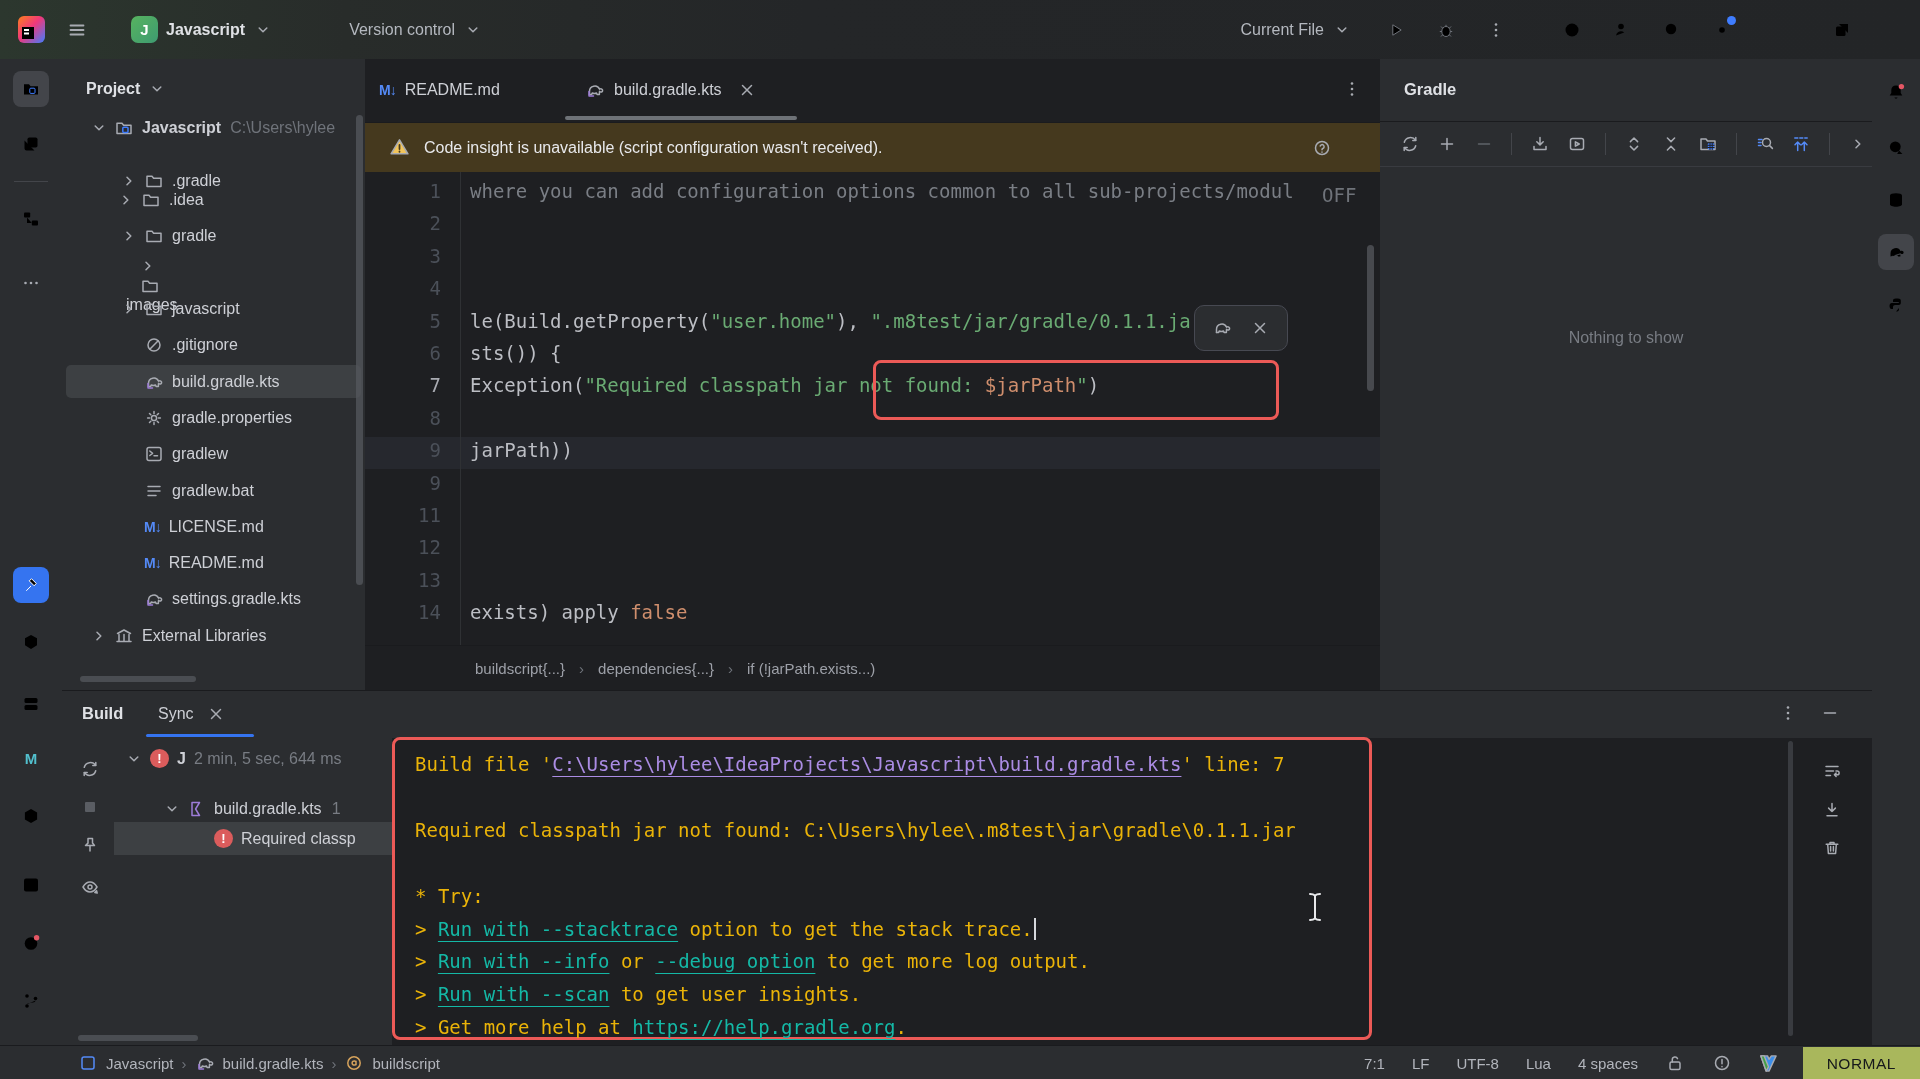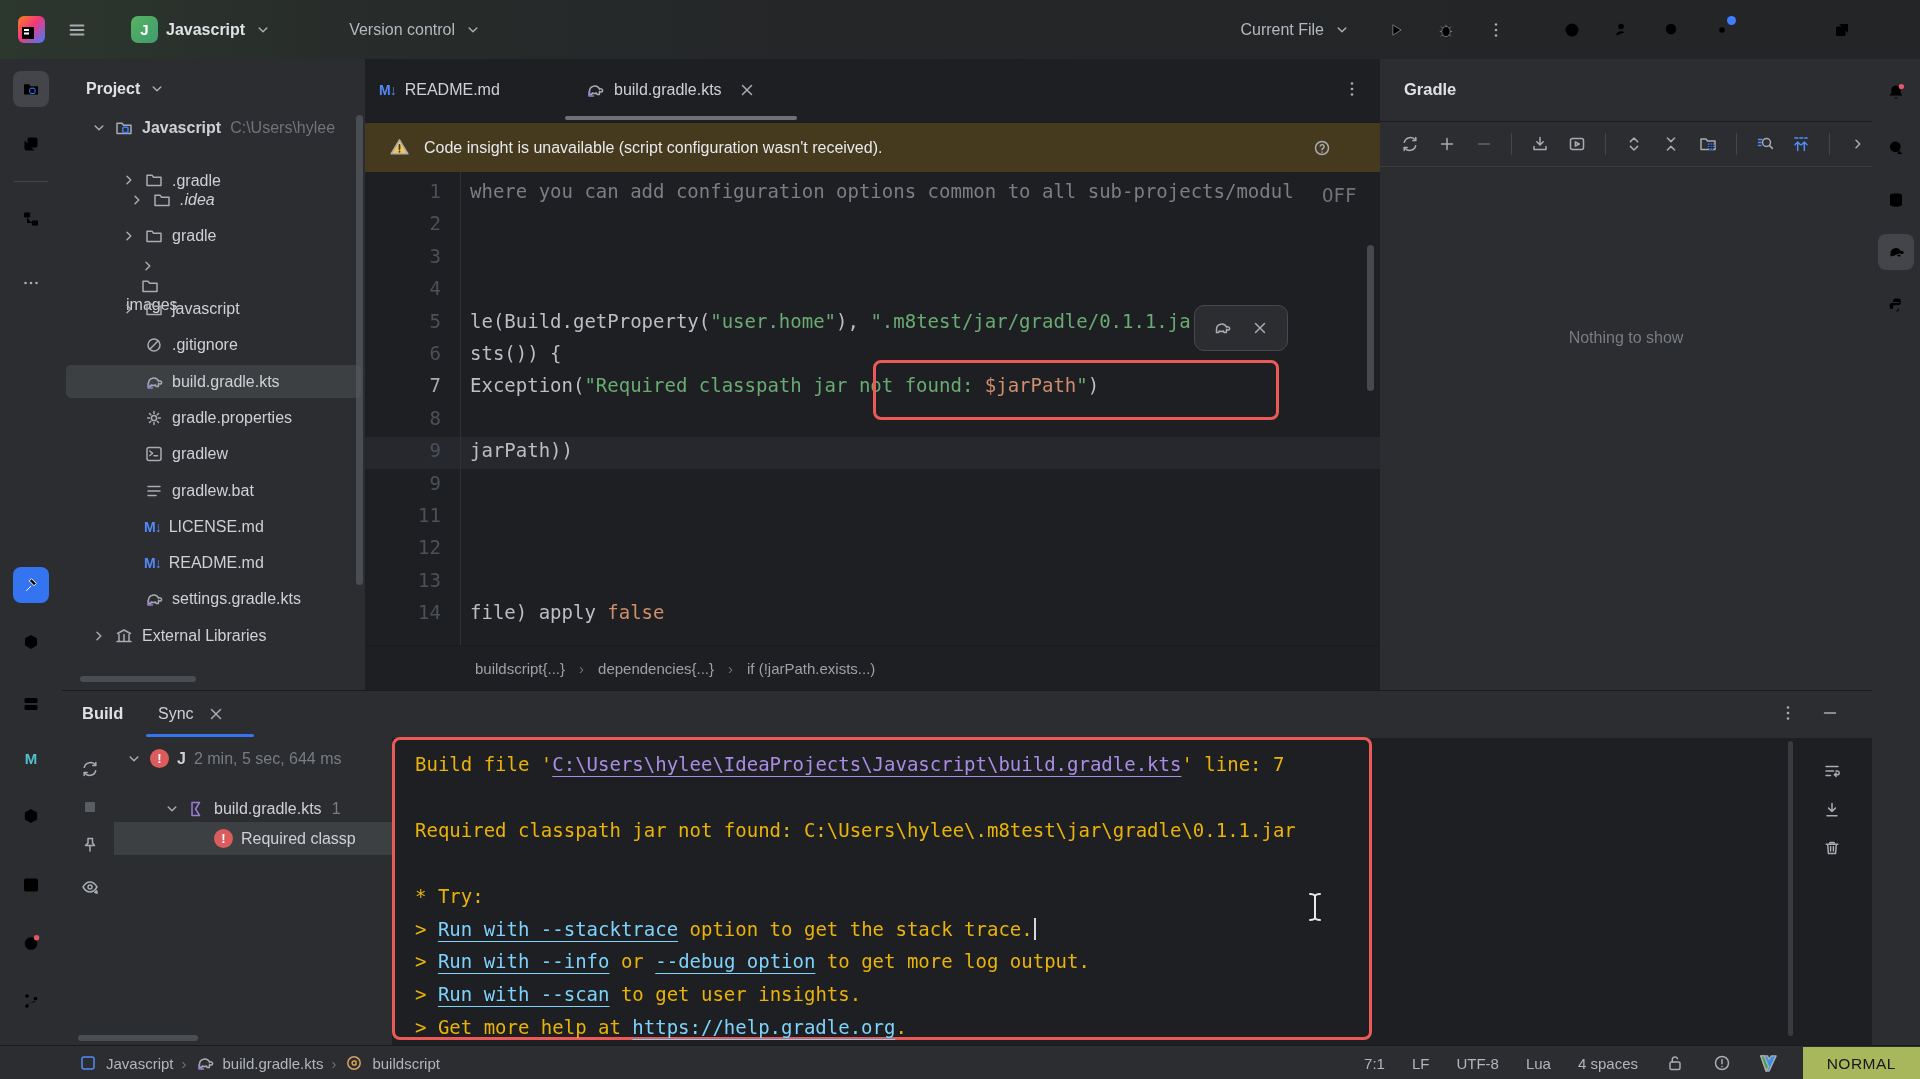--- a/index.html
+++ b/index.html
@@ -63,21 +63,21 @@
   .rightstrip{left:1872px;top:59px;width:48px;height:986px;background:#2b2d30;}
   .rs-ic{position:absolute;left:6px;width:36px;height:36px;border-radius:8px;display:flex;align-items:center;justify-content:center;}
   
   .build{left:62px;top:690px;width:1810px;height:355px;background:#2b2d30;border-top:1px solid #1a1b1e;}
   .bp-title{position:absolute;left:20px;top:13px;font-weight:bold;font-size:16.5px;}
   .bp-tab{position:absolute;left:96px;top:13px;color:#ced0d6;display:flex;gap:12px;align-items:center;}
   .bp-underline{position:absolute;left:84px;top:43px;width:108px;height:3px;background:#3574f0;border-radius:3px;}
   .console-bg{position:absolute;left:330px;top:47px;width:1480px;height:308px;background:#1e1f22;}
   .cline{position:absolute;left:353px;font-family:"DejaVu Sans Mono",monospace;font-size:19px;white-space:pre;}
   .c-err{color:#eab308}
-  .c-link{color:#7dd3fc;text-decoration:underline;text-underline-offset:5px;}
+  .c-link{color:#14b8a6;text-decoration:underline;text-underline-offset:5px;}
   .c-flink{color:#ab8ce4;text-decoration:underline;text-underline-offset:5px;}
   .caret{display:inline-block;width:2px;height:22px;background:#d6d8dd;vertical-align:-4px;margin-left:1px;}
   .btrow{position:absolute;height:33px;display:flex;align-items:center;white-space:nowrap;color:#ced0d6;}
   
   .statusbar{left:0;top:1045px;width:1920px;height:34px;background:#2b2d30;border-top:1px solid #1a1b1e;
      display:flex;align-items:center;color:#b2b5bc;font-size:15px;}
   .st-left{display:flex;align-items:center;gap:8px;margin-left:78px;}
   .st-right{display:flex;align-items:center;gap:27px;margin-left:auto;margin-right:142px;}
   .mode-badge{position:absolute;right:0;top:1px;bottom:0;background:#a9b75c;color:#16181b;display:flex;align-items:center;
      padding:0 24px;font-size:15.5px;letter-spacing:.5px;}
@@ -286,34 +286,34 @@
           </span>
           <span class="ic" style="margin-left: 4px;">
             <svg width="20" height="20" viewBox="0 0 20 20">
               <path d="M3 5.2h5l1.6 2H17v8.3H3z"></path>
               <rect x="8.8" y="9.2" width="5.2" height="5.2" rx="1" fill="none" stroke="#3f7dff"></rect>
             </svg>
           </span>
           <span class="lbl" style="font-weight: bold;">Javascript</span>
           <span class="hint">C:\Users\hylee</span>
         </div>
-        <div class="trow" style="top: 98px; left: 56px; align-items: flex-end;">
+        <div class="trow" style="top: 105px; left: 56px;">
           <span class="chev ic">
             <svg width="20" height="20" viewBox="0 0 20 20">
               <path d="M8 6.2l3.8 3.8L8 13.8"></path>
             </svg>
           </span>
           <span class="ic" style="margin-left: 4px;">
             <svg width="20" height="20" viewBox="0 0 20 20">
               <path d="M3 5.2h5l1.6 2H17v8.3H3z"></path>
             </svg>
           </span>
           <span class="lbl">.gradle</span>
         </div>
-        <div class="trow" style="top: 124.6px; left: 64px; font-style: italic;">
+        <div class="trow" style="top: 124.6px; left: 53px;">
           <span class="chev ic">
             <svg width="20" height="20" viewBox="0 0 20 20">
               <path d="M8 6.2l3.8 3.8L8 13.8"></path>
             </svg>
           </span>
           <span class="ic" style="margin-left: 4px;">
             <svg width="20" height="20" viewBox="0 0 20 20">
               <path d="M3 5.2h5l1.6 2H17v8.3H3z"></path>
             </svg>
           </span>
@@ -527,21 +527,21 @@
           <div class="cl code" style="top: 105.2px;"></div>
           <div class="cl code" style="top: 137.6px;"><span class="t-plain">le(Build.getProperty(</span><span class="t-string">"user.home"</span><span class="t-plain">), </span><span><span class="t-string">".m8test/jar/gradle/0.1.1.jar"</span><span class="t-plain">)</span></span></div>
           <div class="cl code" style="top: 170px;"><span class="t-plain">sts()) {</span></div>
           <div class="cl code" style="top: 202.4px;"><span class="t-plain">Exception(</span><span class="t-string">"Required classpath jar not found: </span><span class="t-tmpl">$jarPath</span><span class="t-string">"</span><span class="t-plain">)</span></div>
           <div class="cl code" style="top: 234.8px;"></div>
           <div class="cl code" style="top: 267.2px;"><span class="t-plain">jarPath))</span></div>
           <div class="cl code" style="top: 299.6px;"></div>
           <div class="cl code" style="top: 332px;"></div>
           <div class="cl code" style="top: 364.4px;"></div>
           <div class="cl code" style="top: 396.8px;"></div>
-          <div class="cl code" style="top: 429.2px;"><span class="t-plain">file) apply </span><span class="t-kw">false</span></div>
+          <div class="cl code" style="top: 429.2px;"><span class="t-plain">exists) apply </span><span class="t-kw">false</span></div>
         </div>
       <div class="code" style="position:absolute;left:957px;top:12px;color:#6f737a;">OFF</div>
       <div class="redbox" style="left:508px;top:188px;width:400px;height:54px;"></div>
       <div style="position:absolute;left:829px;top:133px;width:92px;height:44px;background:#2b2d30;border:1px solid #474952;border-radius:10px;display:flex;align-items:center;justify-content:space-evenly;">
         <span class="ic">
             <svg width="20" height="20" viewBox="0 0 20 20">
               <path d="M4.5 14.5v-3A5.3 5.3 0 0 1 14.6 9.2c1.6-.9 3.2.2 3 1.6-.2 1.1-1.5 1.7-2.6 1l-.6-.6"></path>
               <path d="M4.5 14.5h2.1l.6-1.5a5.5 5.5 0 0 0 4.3 0l.6 1.5h2.3v-1.9"></path>
             </svg>
           </span>

